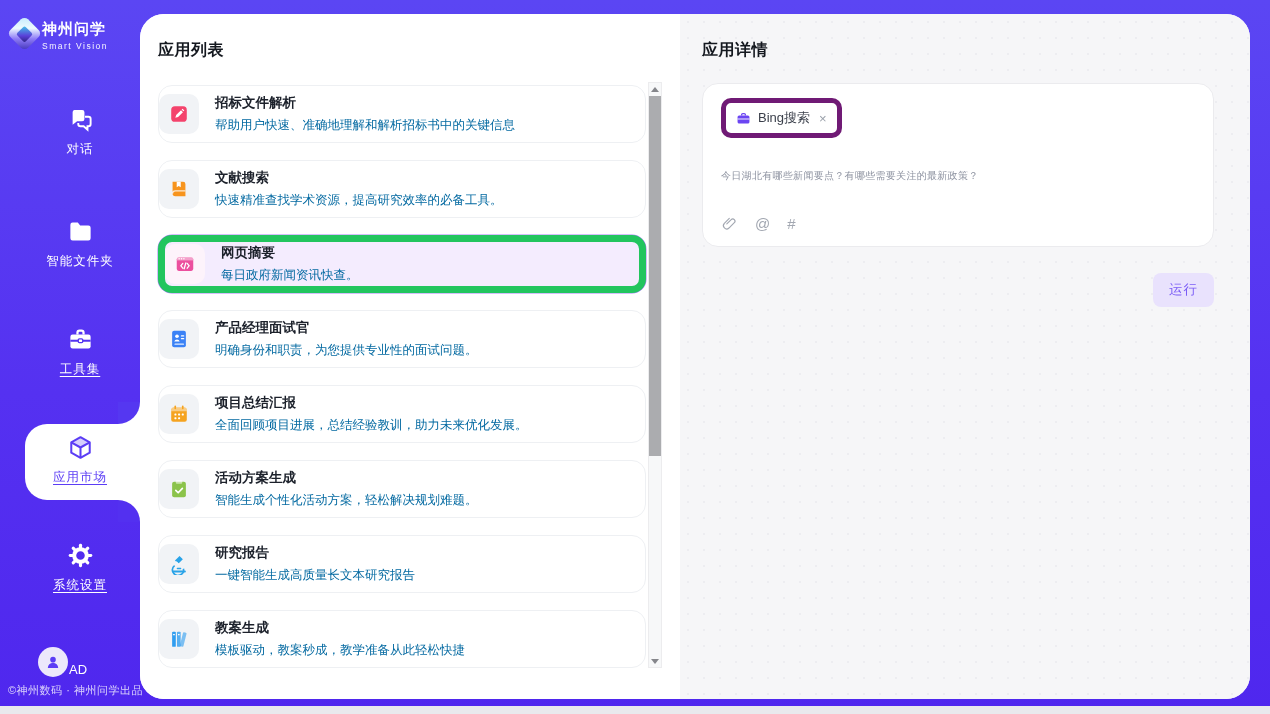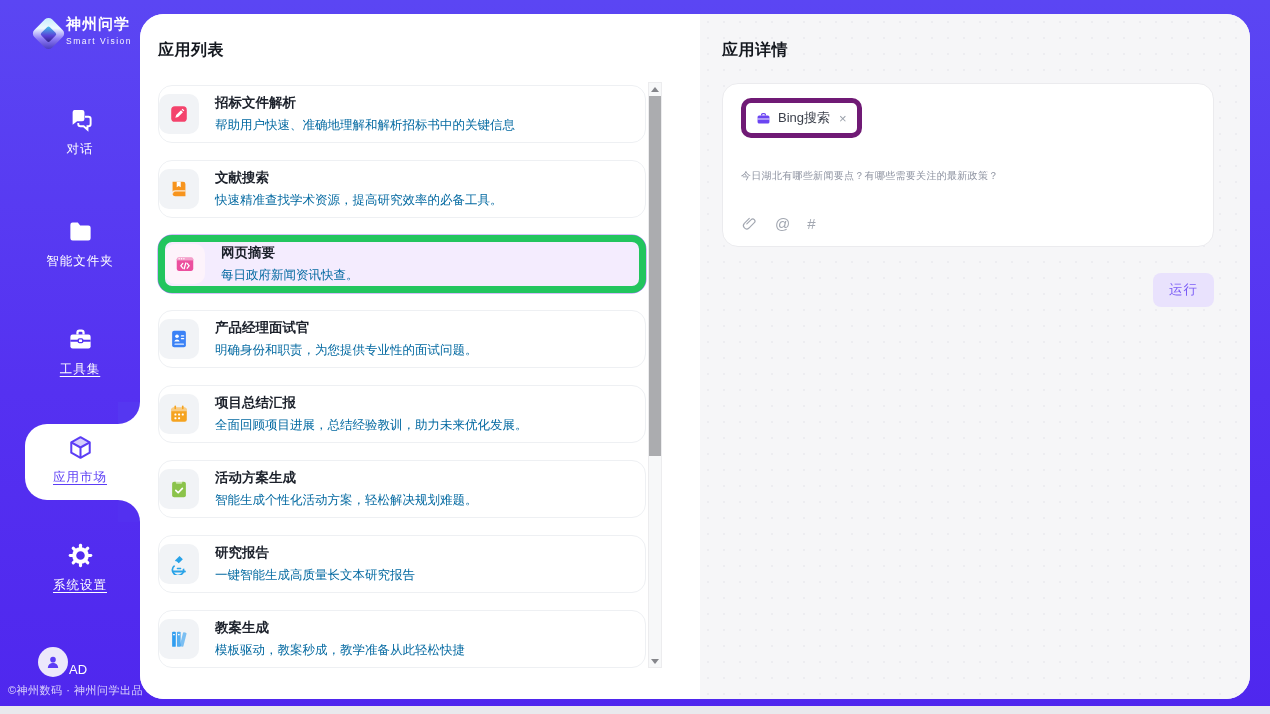--- a/index.html
+++ b/index.html
@@ -3,21 +3,21 @@
 <meta charset="utf-8">
 <style>
   * { margin:0; padding:0; box-sizing:border-box; }
   html,body { width:1270px; height:714px; overflow:hidden;
     font-family:"Liberation Sans","DejaVu Sans",sans-serif; }
   body { background:linear-gradient(180deg,#5b46f3 0%,#5531f1 55%,#4f27ee 100%); position:relative; }
   .bottom-strip { position:absolute; left:0; bottom:0; width:100%; height:8px; background:#e9e9ed; }
 
   
   .sidebar { position:absolute; left:0; top:0; width:140px; height:706px; }
-  .logo { position:absolute; left:30px; top:15px; display:flex; align-items:flex-start; gap:0; }
+  .logo { position:absolute; left:6px; top:15px; display:flex; align-items:flex-end; gap:0; }
   .logo-diamond { width:36px; height:36px; display:flex; align-items:center; justify-content:center; }
   .logo-d-outer { width:25px; height:25px; transform:rotate(45deg); border-radius:5px;
     background:linear-gradient(135deg,#bfe9fb 0%,#eefaff 35%,#8e7bf7 65%,#3c2fb4 100%);
     display:flex; align-items:center; justify-content:center; }
   .logo-d-inner { width:12px; height:12px; transform:rotate(0deg); border-radius:2px;
     background:linear-gradient(135deg,#43c8e8,#5a3fd8 60%,#2c2380); }
   .logo-title { color:#fff; font-size:15px; font-weight:bold; letter-spacing:1px; }
   .logo-sub { color:rgba(255,255,255,.95); font-size:8.5px; letter-spacing:1.5px; margin-top:2px; }
 
   .nav-item { position:absolute; left:0; width:140px; display:flex; flex-direction:column;
@@ -40,21 +40,21 @@
   .user-row { position:absolute; left:38px; top:647px; display:flex; align-items:flex-end; gap:1px; cursor:pointer; }
   .avatar { width:30px; height:30px; border-radius:50%; background:#ece8fb; display:flex;
     align-items:center; justify-content:center; }
   .avatar svg { width:16px; height:16px; }
   .user-name { color:#fff; font-size:13px; }
   .sidebar-footer { position:absolute; left:8px; top:683px; color:rgba(255,255,255,.78);
     font-size:11px; letter-spacing:.5px; white-space:nowrap; }
 
   
   .frame { position:absolute; left:140px; top:14px; width:1110px; height:685px;
-    border-radius:24px; overflow:hidden; display:flex; background:#fff;gap:20px; }
+    border-radius:24px; overflow:hidden; display:flex; background:#fff; }
 
   
   .list-panel { width:540px; background:#fff; position:relative; padding:26px 0 0 18px; }
   .panel-title { font-size:16px; font-weight:bold; color:#14181f; letter-spacing:.5px; }
   .app-list { margin-top:24px; width:488px; }
   .card { width:488px; height:58px; border:1px solid #eef0f3; border-radius:14px; background:#fff;
     margin-bottom:17px; display:flex; align-items:center; gap:16px; padding:0 0; cursor:pointer; }
   .card.active { background:#f4ecfe; border:7px solid #22c55e; box-shadow:0 0 0 .5px #aa7ef8; }
   .app-icon { width:40px; height:40px; border-radius:10px; background:#f1f3f6; flex:none;
     display:flex; align-items:center; justify-content:center; }

